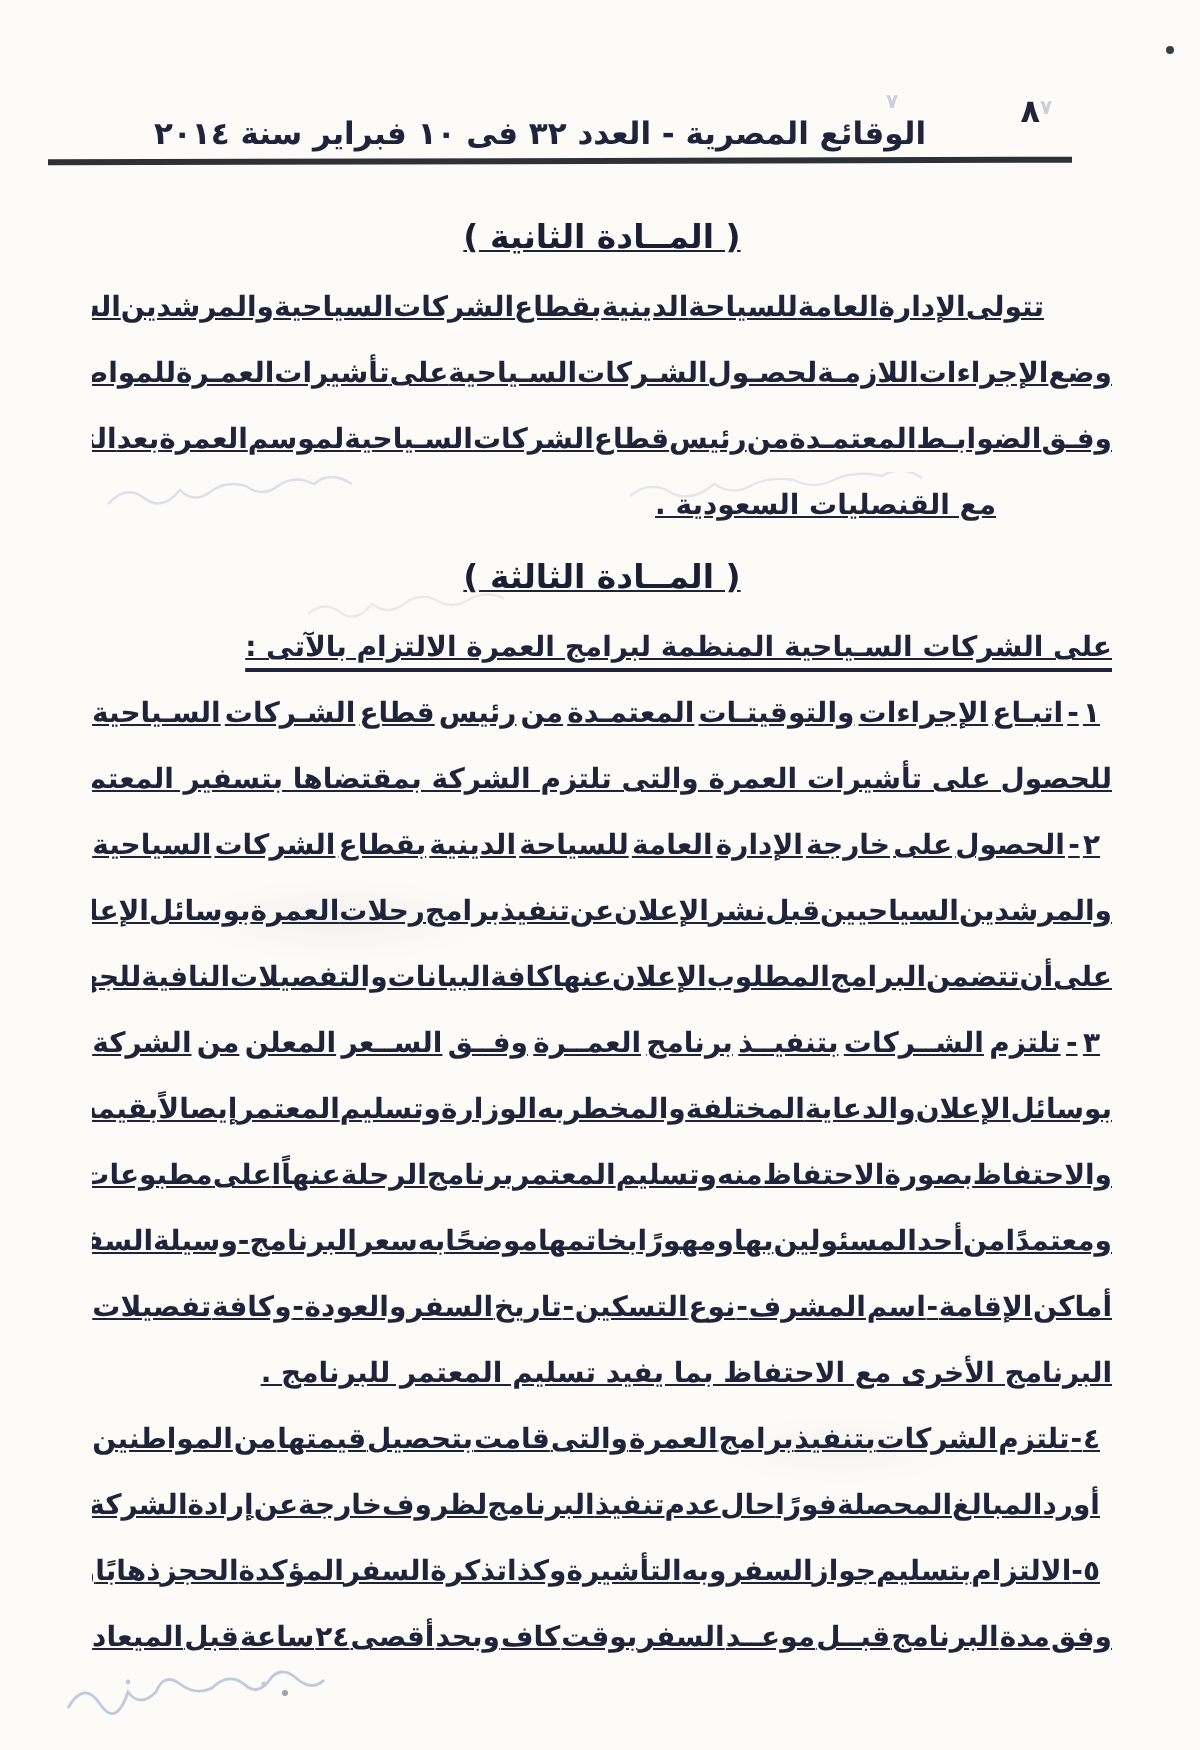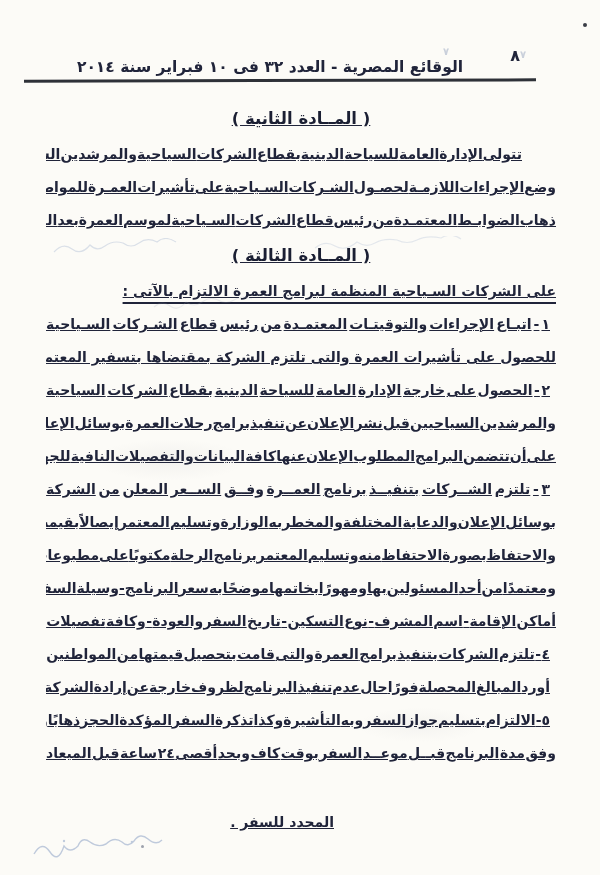--- a/index.html
+++ b/index.html
@@ -84,33 +84,34 @@
         <span>اللازمـة</span>
         <span>لحصـول</span>
         <span>الشـركات</span>
         <span>السـياحية</span>
         <span>على</span>
         <span>تأشيرات</span>
         <span>العمـرة</span>
         <span>للمواطنين</span>
       </div>
       <div class="ln full">
-        <span>ذهاب</span>
+        <span>وفـق</span>
         <span>الضوابـط</span>
         <span>المعتمـدة</span>
         <span>من</span>
         <span>رئيس</span>
         <span>قطاع</span>
         <span>الشركات</span>
         <span>السـياحية</span>
         <span>لموسم</span>
         <span>العمرة</span>
         <span>بعد</span>
         <span>التنسيق</span>
       </div>
+      <div class="ln end" style="padding-right: 58px;">مع القنصليات السعودية .</div>
       <div class="heading">( المــادة الثالثة )</div>
       <div class="ln end u">على الشركات السـياحية المنظمة لبرامج العمرة الالتزام بالآتى :</div>
       <div class="ln full" style="padding-right: 6px;">
         <span>١</span>
         <span>-</span>
         <span>اتبـاع</span>
         <span>الإجراءات</span>
         <span>والتوقيتـات</span>
         <span>المعتمـدة</span>
         <span>من</span>
@@ -191,21 +192,21 @@
       </div>
       <div class="ln full">
         <span>والاحتفاظ</span>
         <span>بصورة</span>
         <span>الاحتفاظ</span>
         <span>منه</span>
         <span>وتسليم</span>
         <span>المعتمر</span>
         <span>برنامج</span>
         <span>الرحلة</span>
-        <span>مكتوبًا</span>
+        <span>عنهاًا</span>
         <span>على</span>
         <span>مطبوعات</span>
       </div>
       <div class="ln full">
         <span>ومعتمدًا</span>
         <span>من</span>
         <span>أحد</span>
         <span>المسئولين</span>
         <span>بها</span>
         <span>ومهورًا</span>
@@ -228,20 +229,21 @@
         <span>نوع</span>
         <span>التسكين</span>
         <span>-</span>
         <span>تاريخ</span>
         <span>السفر</span>
         <span>والعودة</span>
         <span>-</span>
         <span>وكافة</span>
         <span>تفصيلات</span>
       </div>
+      <div class="ln end">البرنامج الأخرى مع الاحتفاظ بما يفيد تسليم المعتمر للبرنامج .</div>
       <div class="ln full" style="padding-right: 6px;">
         <span>٤</span>
         <span>-</span>
         <span>تلتزم</span>
         <span>الشركات</span>
         <span>بتنفيذ</span>
         <span>برامج</span>
         <span>العمرة</span>
         <span>والتى</span>
         <span>قامت</span>

